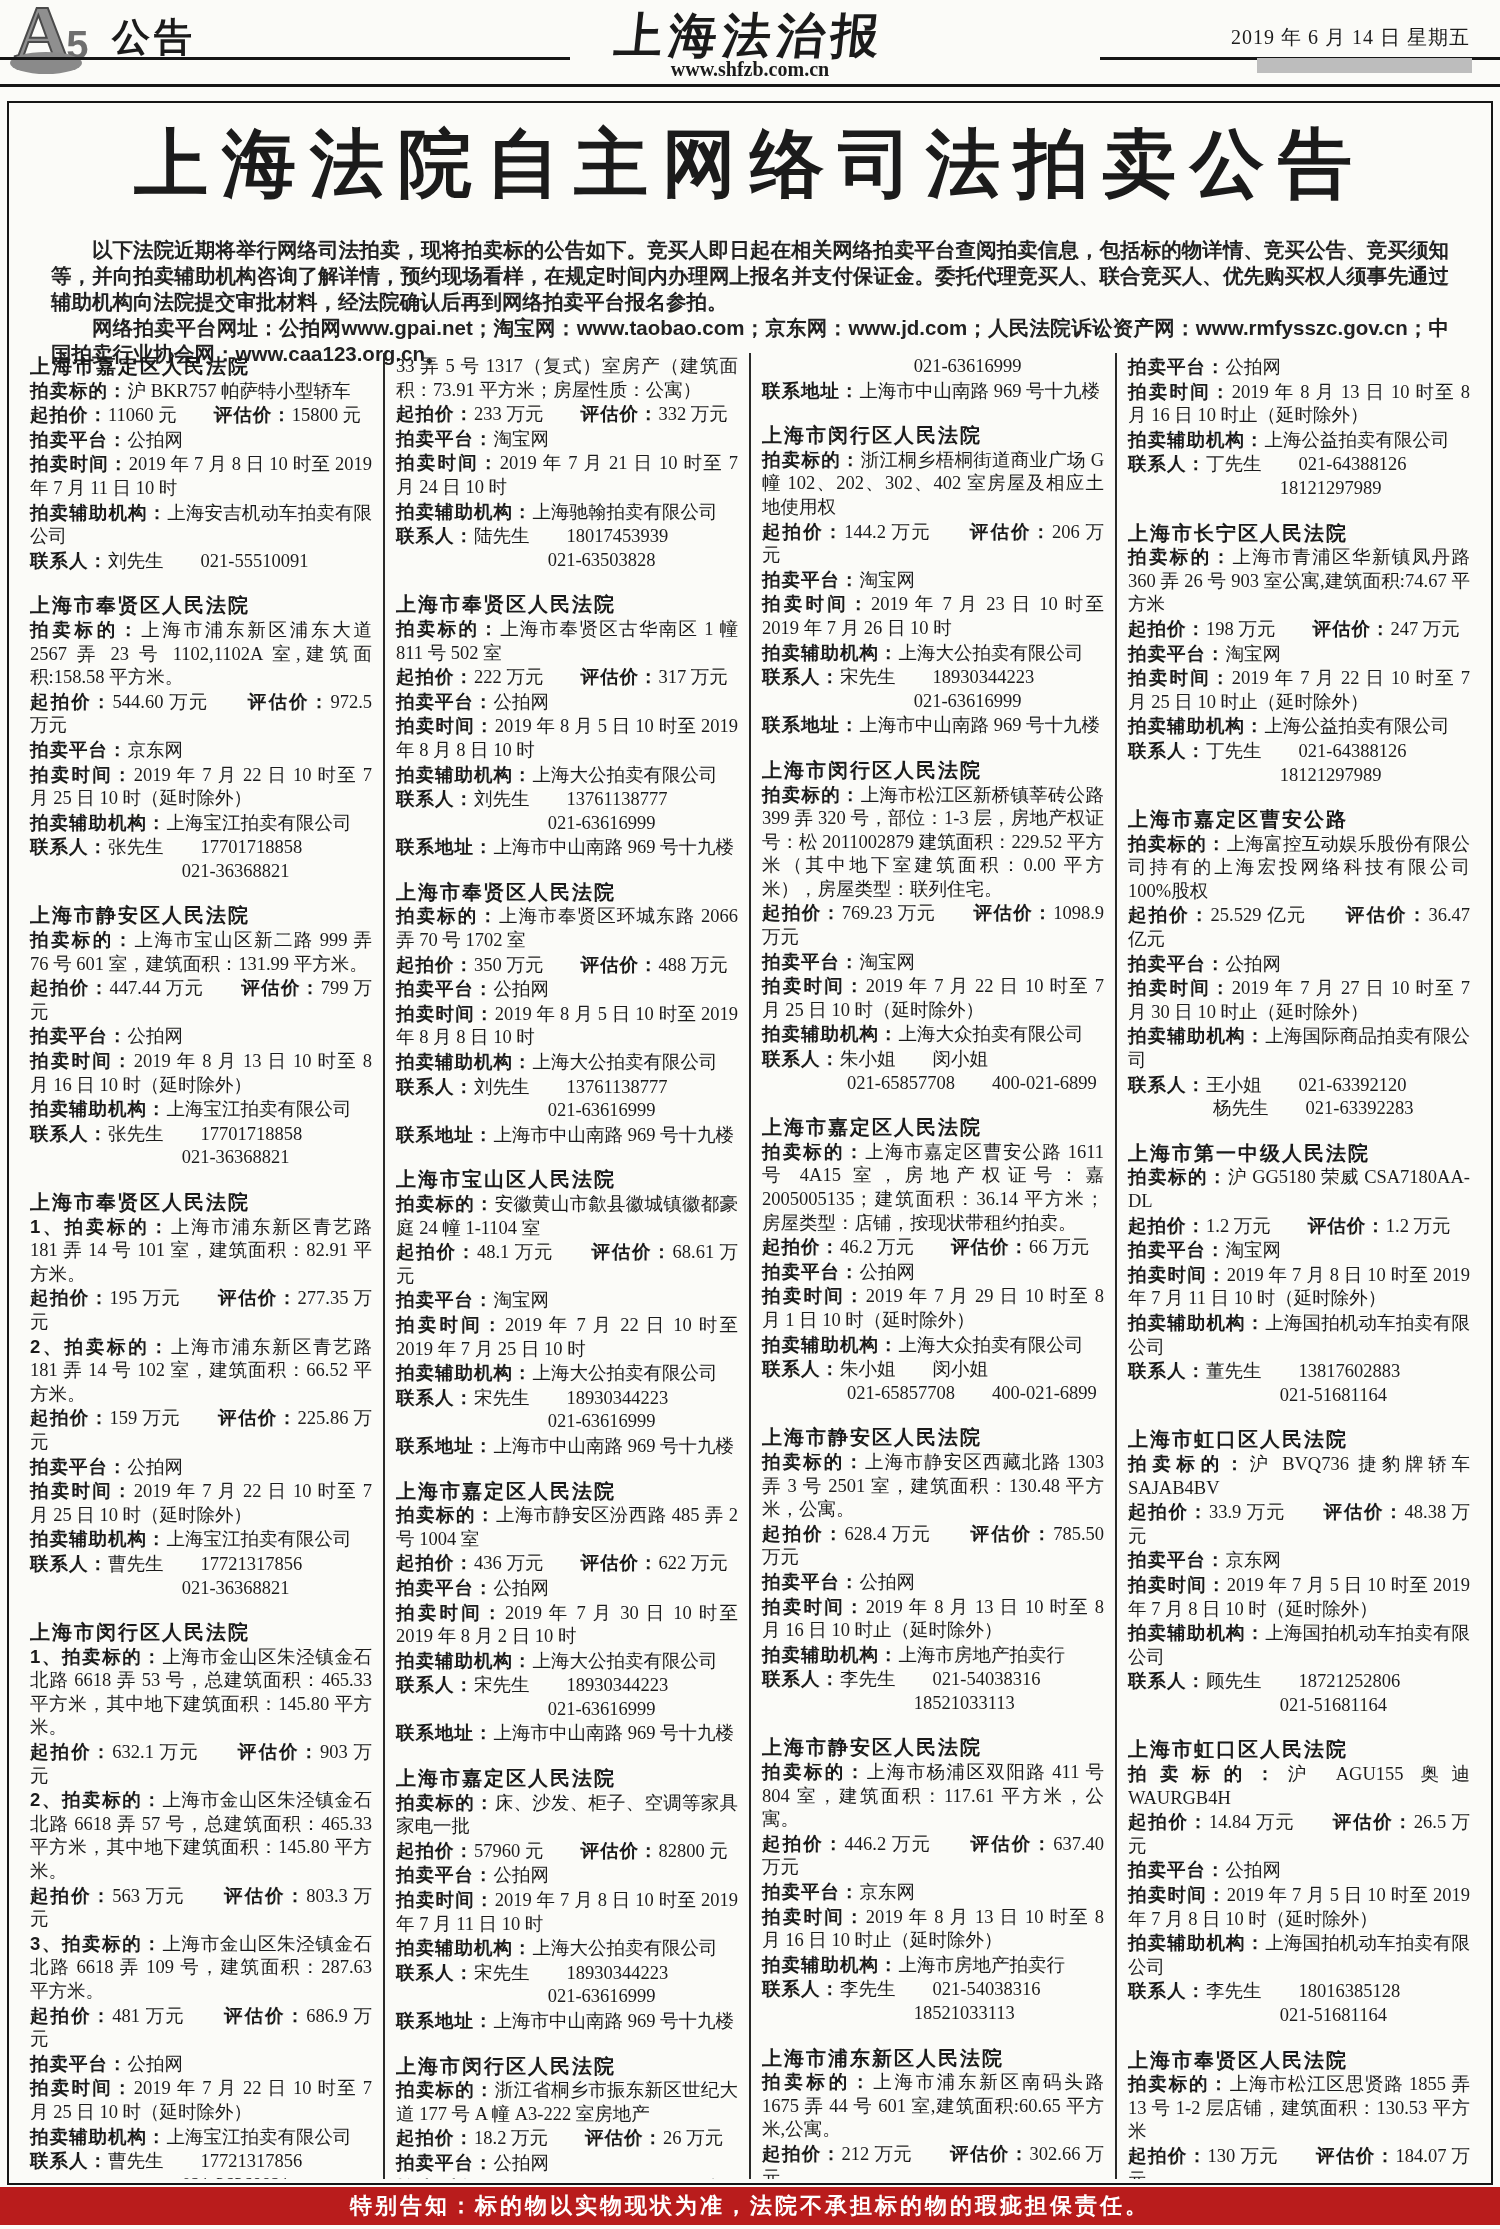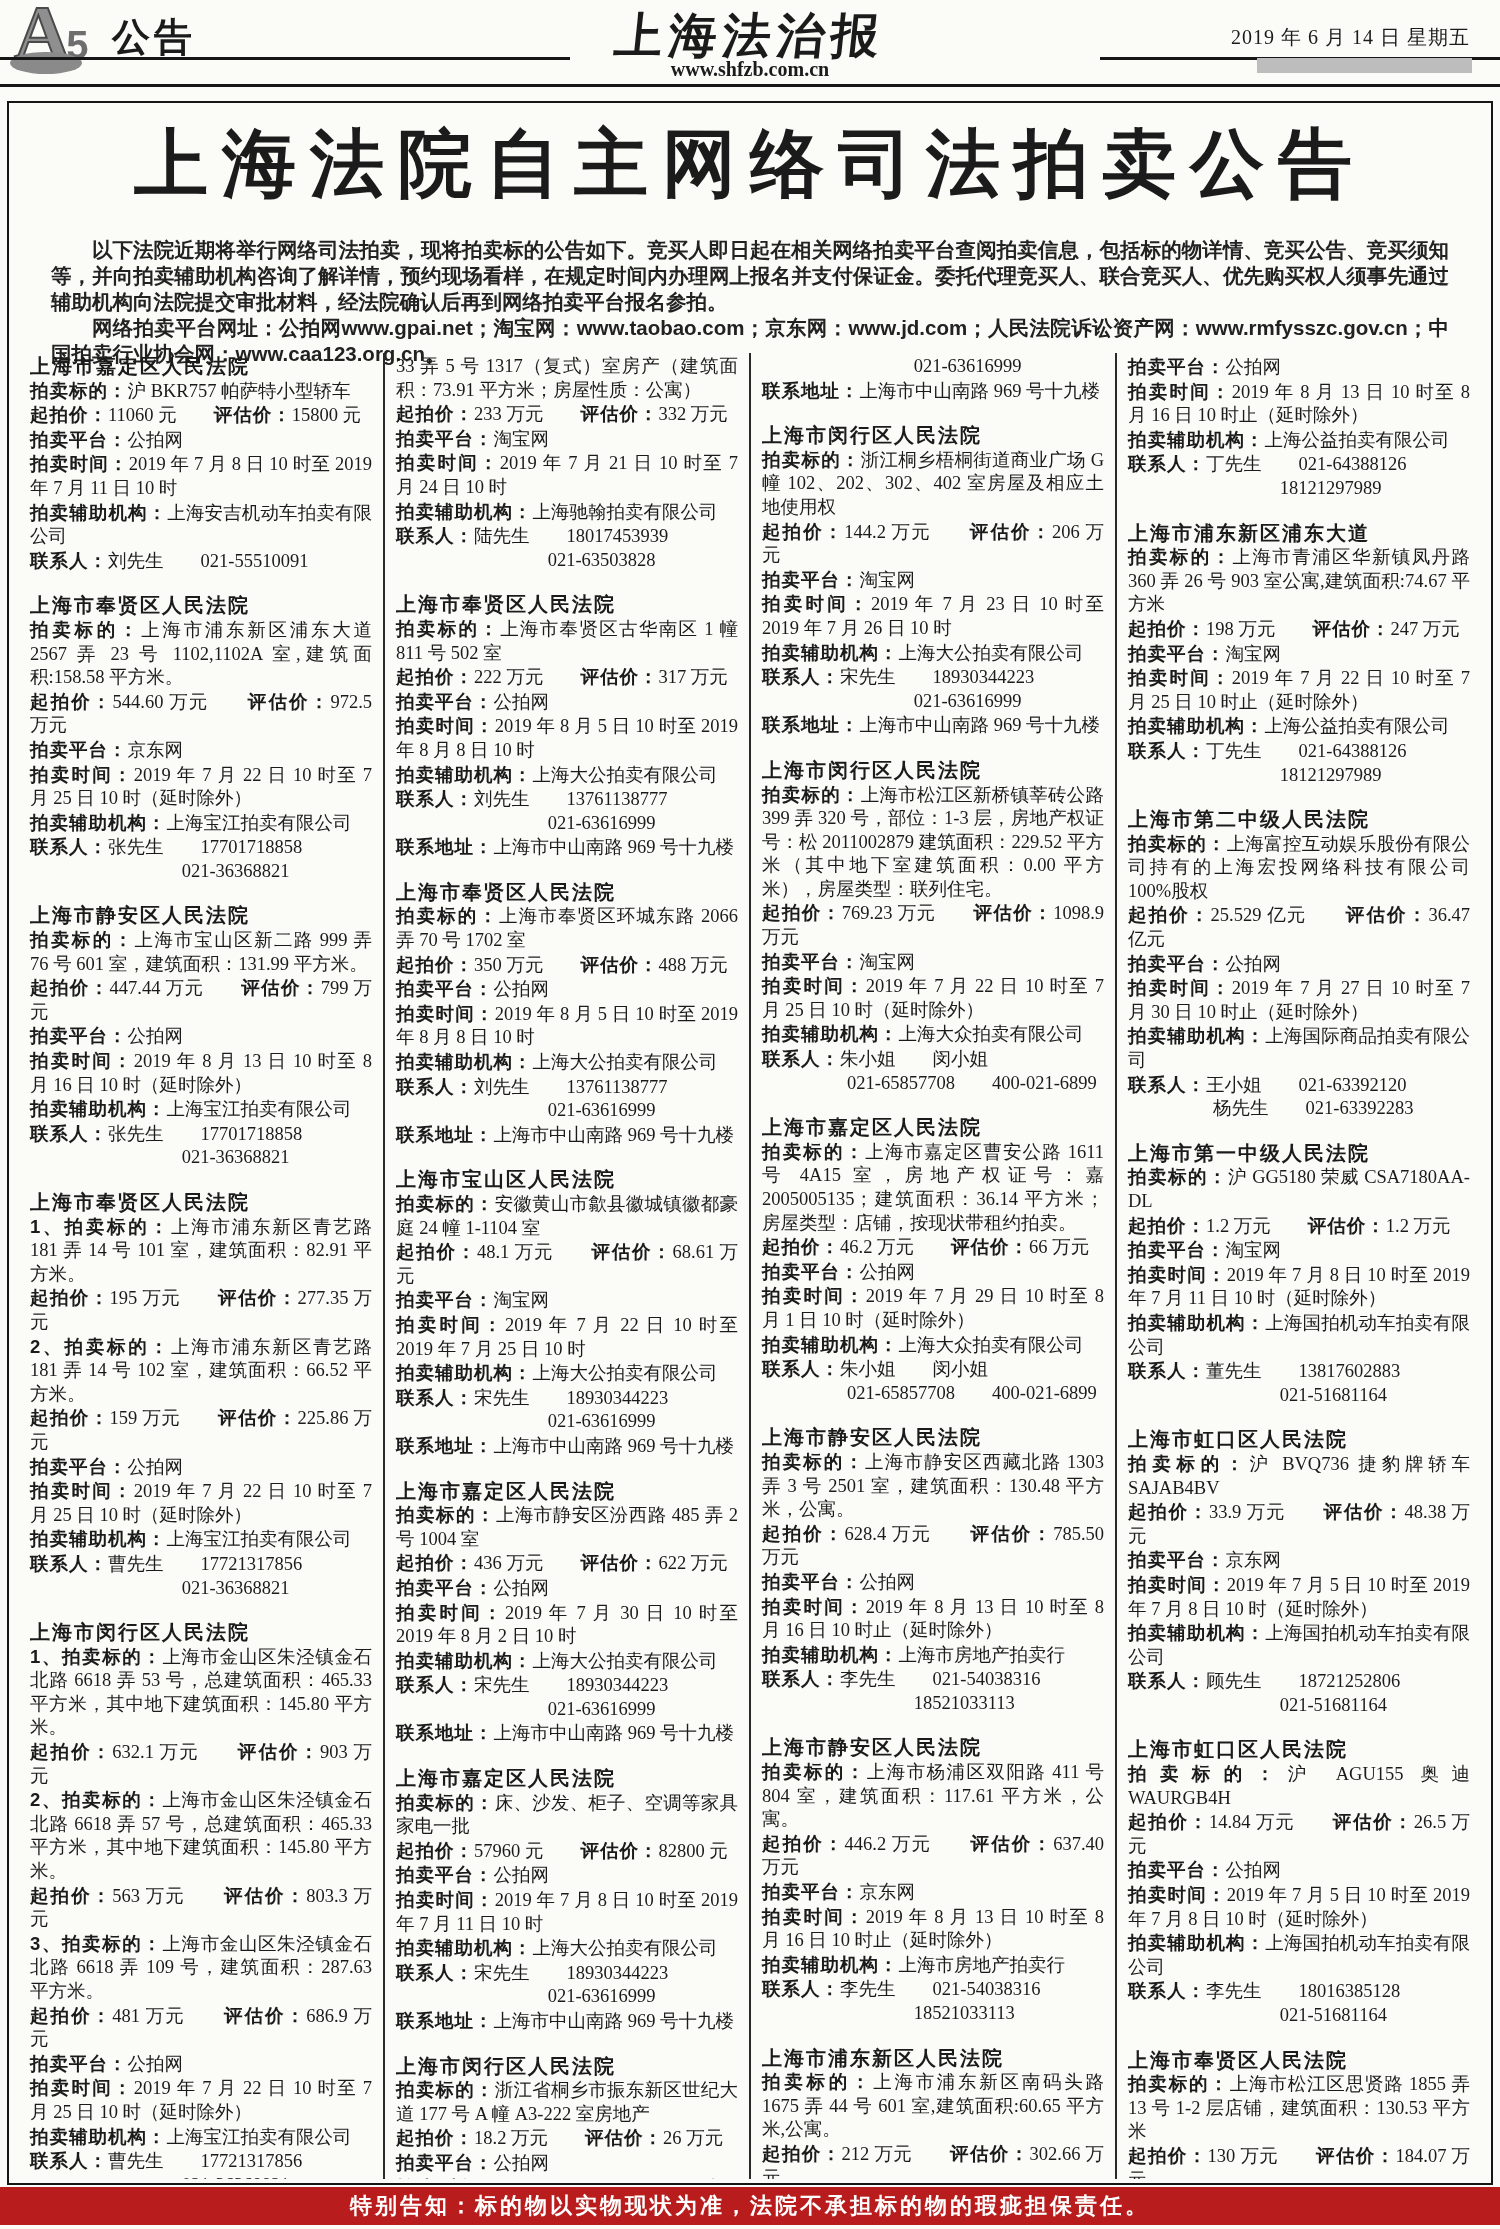--- a/index.html
+++ b/index.html
@@ -266,31 +266,31 @@
         </div>
         <div class="col">
           <div class="blk">
             <div class="ln"><b>拍卖平台：</b>公拍网</div>
             <div class="ln"><b>拍卖时间：</b>2019 年 8 月 13 日 10 时至 8 月 16 日 10 时止（延时除外）</div>
             <div class="ln"><b>拍卖辅助机构：</b>上海公益拍卖有限公司</div>
             <div class="ln"><b>联系人：</b>丁先生　　021-64388126</div>
             <div class="ln c2">18121297989</div>
           </div>
           <div class="blk">
-            <div class="court">上海市浦东新区浦东大道</div>
+            <div class="court">上海市长宁区人民法院</div>
             <div class="ln"><b>拍卖标的：</b>上海市青浦区华新镇凤丹路 360 弄 26 号 903 室公寓,建筑面积:74.67 平方米</div>
             <div class="ln"><b>起拍价：</b>198 万元　　<b>评估价：</b>247 万元</div>
             <div class="ln"><b>拍卖平台：</b>淘宝网</div>
             <div class="ln"><b>拍卖时间：</b>2019 年 7 月 22 日 10 时至 7 月 25 日 10 时止（延时除外）</div>
             <div class="ln"><b>拍卖辅助机构：</b>上海公益拍卖有限公司</div>
             <div class="ln"><b>联系人：</b>丁先生　　021-64388126</div>
             <div class="ln c2">18121297989</div>
           </div>
           <div class="blk">
-            <div class="court">上海市第二中级人民法院</div>
+            <div class="court">上海市嘉定区曹安公路</div>
             <div class="ln"><b>拍卖标的：</b>上海富控互动娱乐股份有限公司持有的上海宏投网络科技有限公司 100%股权</div>
             <div class="ln"><b>起拍价：</b>25.529 亿元　　<b>评估价：</b>36.47 亿元</div>
             <div class="ln"><b>拍卖平台：</b>公拍网</div>
             <div class="ln"><b>拍卖时间：</b>2019 年 7 月 27 日 10 时至 7 月 30 日 10 时止（延时除外）</div>
             <div class="ln"><b>拍卖辅助机构：</b>上海国际商品拍卖有限公司</div>
             <div class="ln"><b>联系人：</b>王小姐　　021-63392120</div>
             <div class="ln c1">杨先生　　021-63392283</div>
           </div>
           <div class="blk">
             <div class="court">上海市第一中级人民法院</div>

